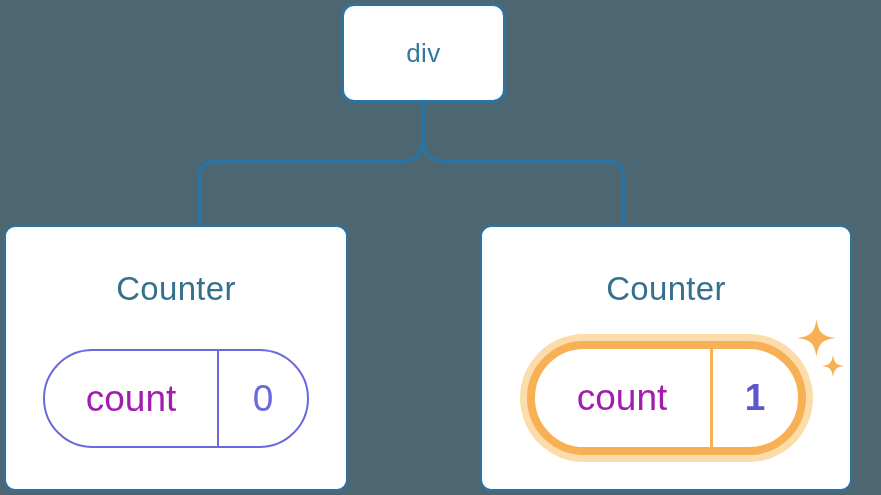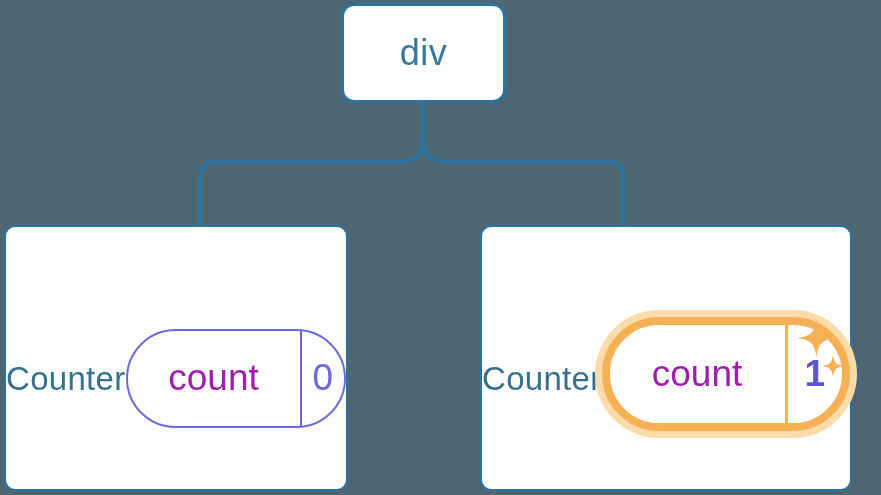--- a/index.html
+++ b/index.html
@@ -29,34 +29,34 @@
     box-sizing: border-box;
     background: #ffffff;
     border: 3px solid #2d73a2;
     border-radius: 13px;
     display: flex;
     align-items: center;
     justify-content: center;
   }
   .root-label {
     color: #35799f;
-    font-size: 36px;
+    font-size: 26px;
     font-weight: 500;
     letter-spacing: 0.5px;
   }
   .card {
     position: absolute;
     top: 225px;
     height: 266px;
     box-sizing: border-box;
     background: #ffffff;
     border: 2px solid #2d73a2;
     border-radius: 11px;
     display: flex;
-    flex-direction: row;
+    flex-direction: column;
     align-items: center;
   }
   .card-left  { left: 4px;   width: 344px; }
   .card-right { left: 480px; width: 372px; }
   .card-title {
     margin-top: 42px;
     font-size: 33px;
     line-height: 40px;
     font-weight: 500;
     color: #35708e;

